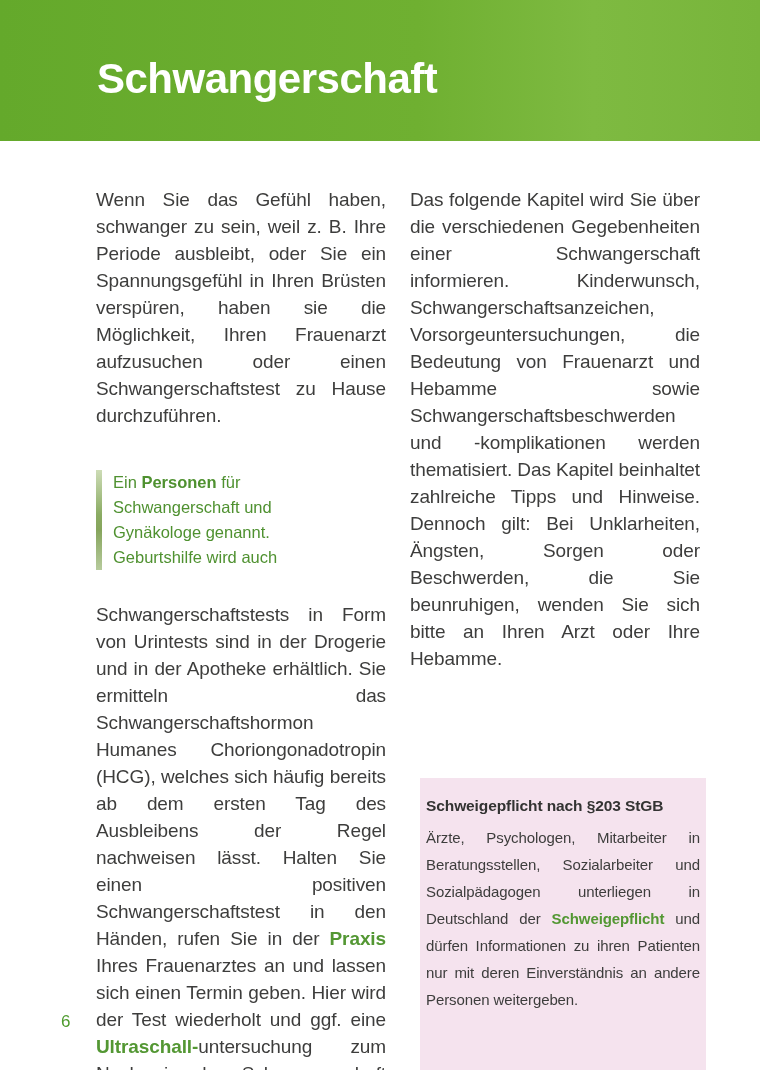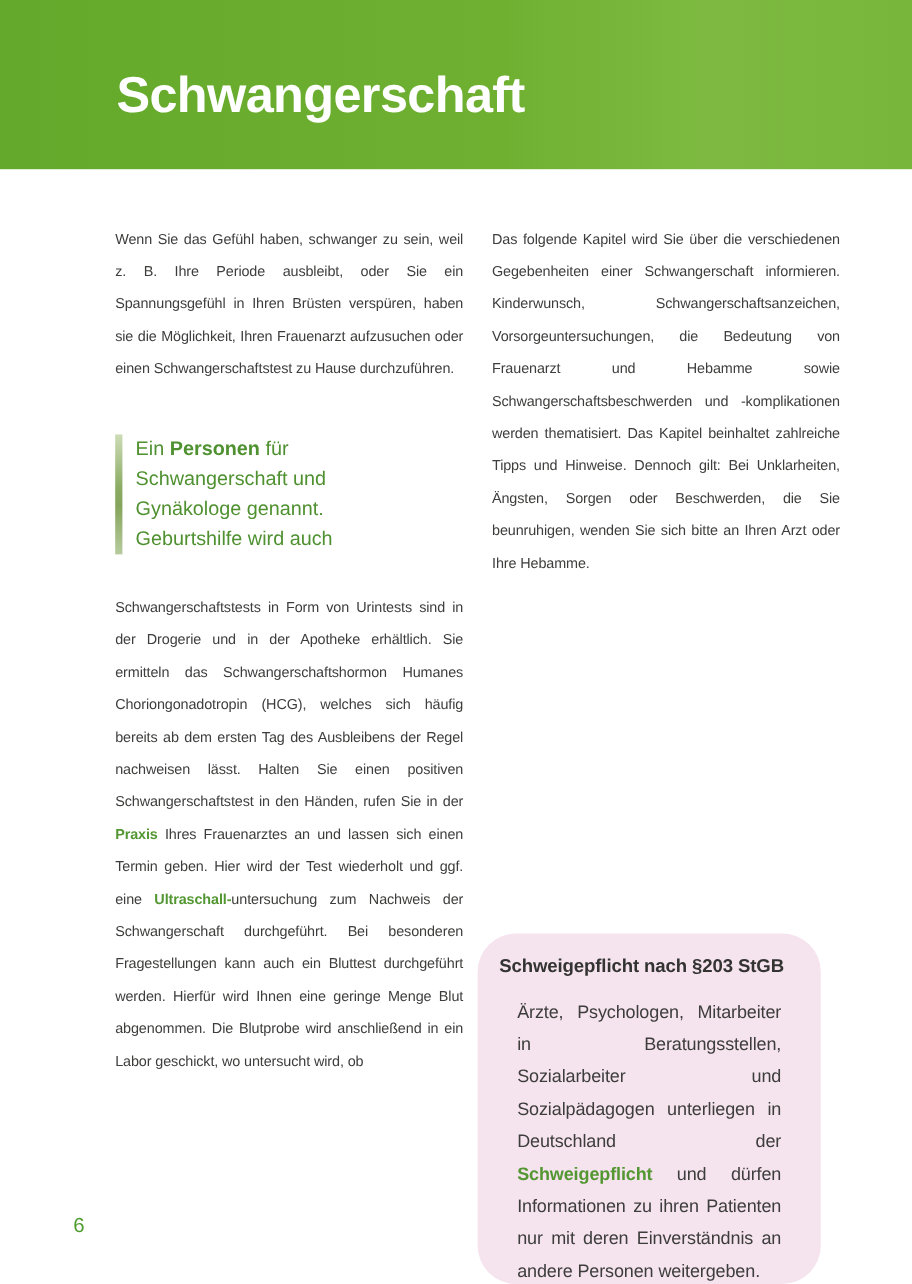--- a/index.html
+++ b/index.html
@@ -35,21 +35,21 @@
     line-height:1.1;
   }
   .col {
     position:absolute; top:186px; width:290px;
     color:var(--body-text);
   }
   .col-left  { left:96px;  }
   .col-right { left:410px; }
   p.body-par {
     margin:0;
-    font-size:12px;
+    font-size:19px;
     line-height:27px;
     letter-spacing:-0.1px;
     text-align:justify;
     color:var(--body-text);
   }
   .par-gap { margin-top:28px; }
   .g { color:var(--accent); font-weight:bold; }
   .callout {
     display:flex;
     margin-top:41px;
@@ -62,36 +62,35 @@
     margin-right:11px;
   }
   .callout-text {
     font-size:16.5px;
     line-height:25px;
     color:var(--callout-green);
   }
   .callout-text .b { font-weight:bold; }
   .info-box {
     position:absolute;
-    left:398px; top:778px;
+    left:420px; top:778px;
     width:286px; height:292px;
     box-sizing:border-box;
     background:var(--info-bg);
-    padding:19px 18px;
-    border-radius:32px;
+    padding:19px 6px;
   }
   .info-title {
     margin:0 0 9px 0;
     font-size:15.5px;
     font-weight:bold;
     color:#333332;
     letter-spacing:-0.1px;
   }
   .info-body {
-    margin:15px;
+    margin:0;
     font-size:15px;
     line-height:27px;
     letter-spacing:-0.1px;
     text-align:justify;
     color:var(--body-text);
   }
   .page-number {
     position:absolute;
     left:61px; top:1012px;
     font-size:17px;

